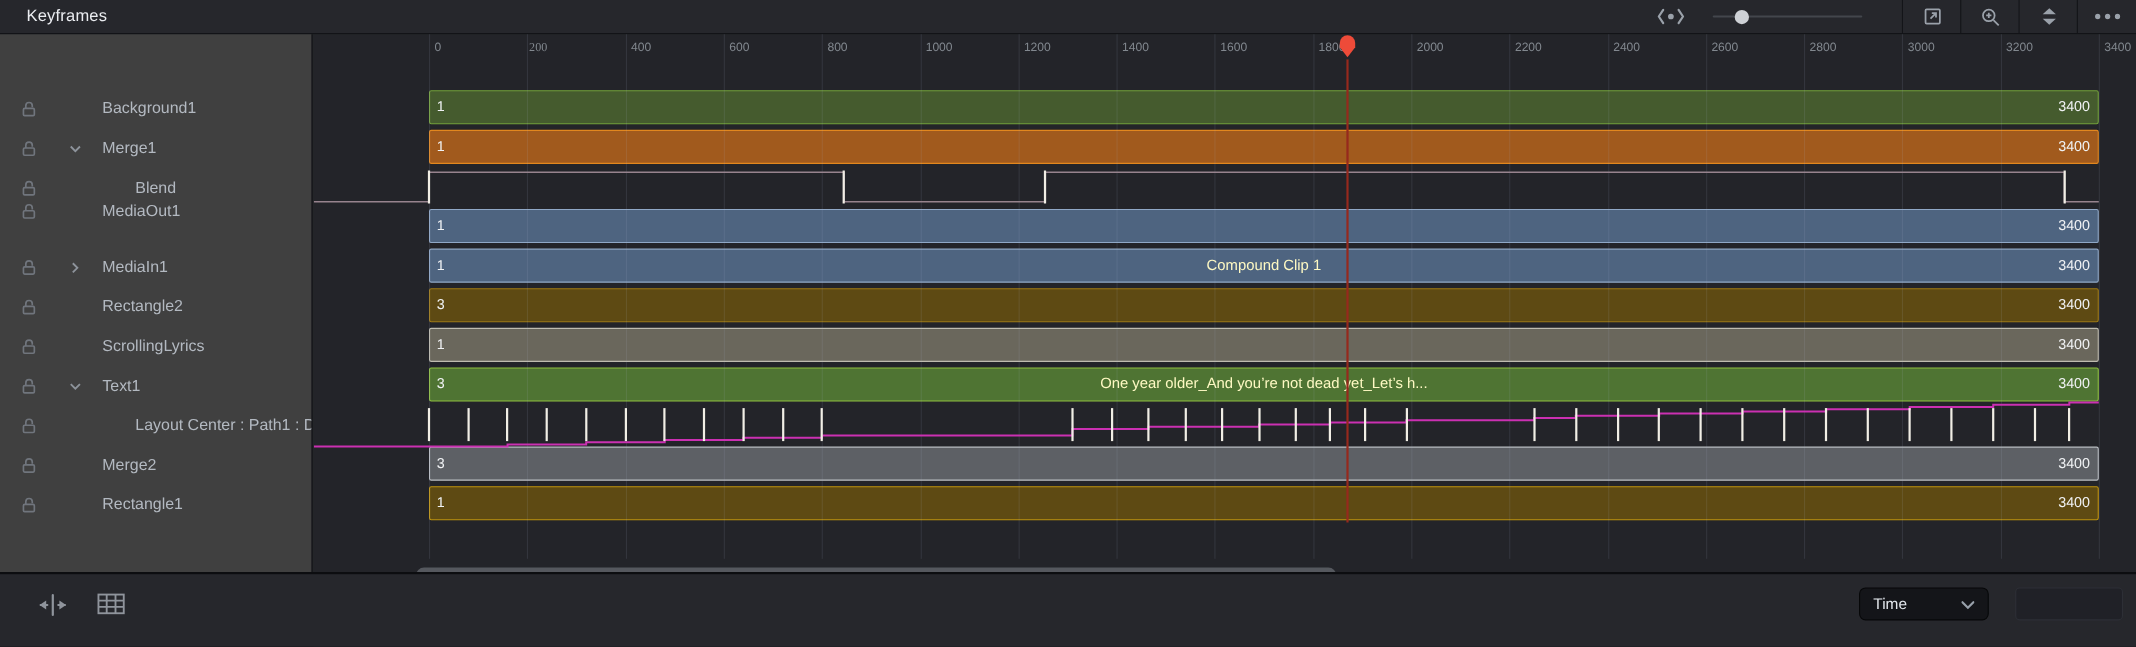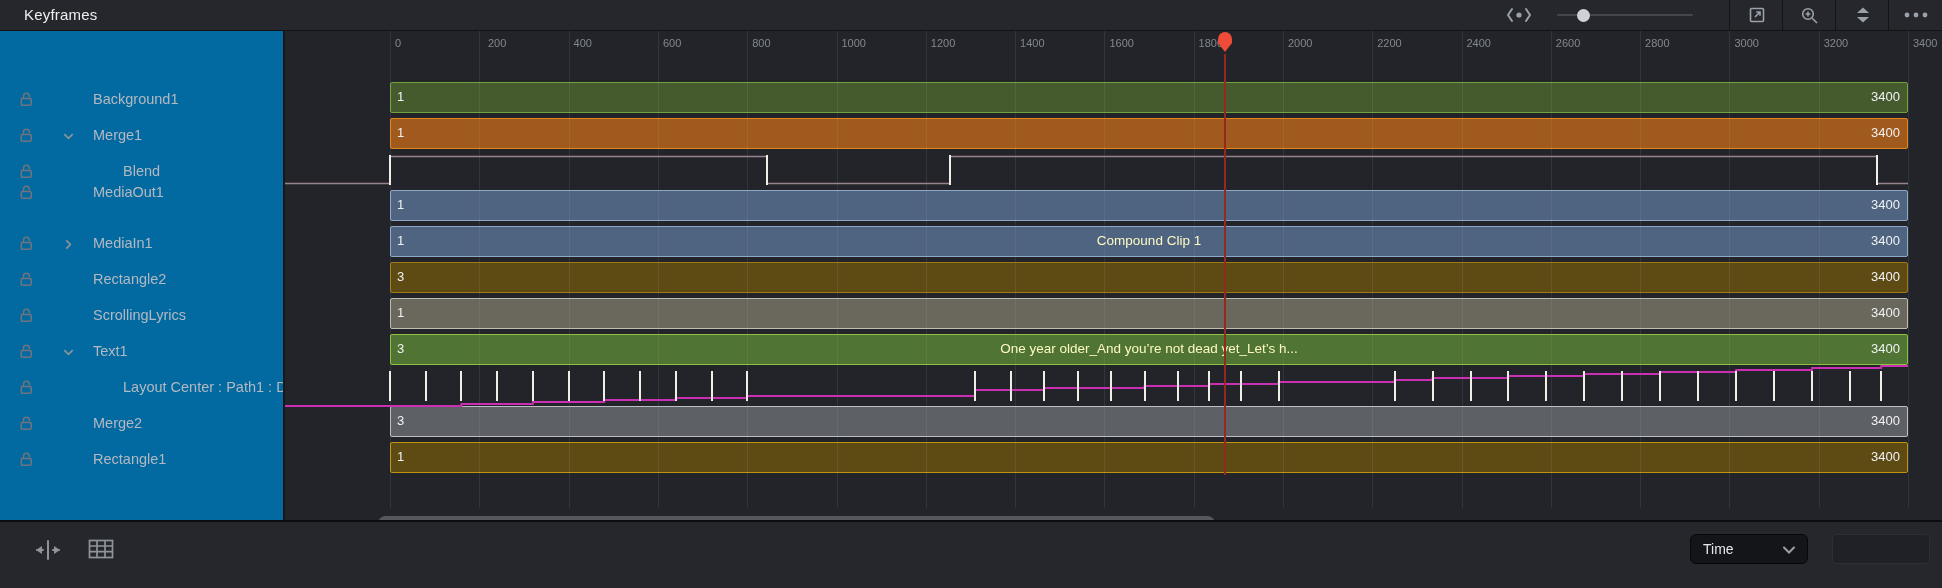--- a/index.html
+++ b/index.html
@@ -7,21 +7,21 @@
        font-family:"Liberation Sans","DejaVu Sans",sans-serif;color:#e8eaee;}
   
   .titlebar{position:absolute;left:0;top:0;width:100%;height:30px;background:#26272c;
             border-bottom:1px solid #121317;z-index:30;}
   .tb-title{position:absolute;left:24px;top:6px;font-size:15px;font-weight:normal;color:#ebedf1;letter-spacing:.2px;}
   .tb-ico{position:absolute;top:0;height:30px;display:flex;align-items:center;justify-content:center;color:#9aa1aa;}
   .tb-btn{width:53px;border-left:1px solid #131418;}
   .slider-track{position:absolute;left:0;top:14px;width:136px;height:2px;background:#43464c;border-radius:1px;}
   .slider-knob{position:absolute;top:9px;width:13px;height:13px;border-radius:50%;background:#ced1d6;}
   
-  .panel{position:absolute;left:0;top:31px;width:283px;height:501px;background:#0369a1;
+  .panel{position:absolute;left:0;top:31px;width:283px;height:501px;background:#404040;
          border-right:2px solid #17181c;z-index:20;overflow:hidden;}
   .prow{position:absolute;left:0;width:283px;height:36px;}
   .lock{position:absolute;left:18px;top:9px;color:#70757d;}
   .chev{position:absolute;left:62px;top:11px;color:#8d939b;}
   .pname{position:absolute;top:9px;font-size:14.5px;color:#b3b9c1;white-space:nowrap;overflow:hidden;max-width:170px;}
   
   .timeline{position:absolute;left:285px;top:30px;width:1657px;height:558px;background:#232429;}
   .rlabel{position:absolute;top:7px;font-size:11px;color:#82888f;white-space:nowrap;}
   .gridline{position:absolute;top:0;width:1px;height:478px;background:rgba(175,185,205,0.12);z-index:3;}
   .bar{position:absolute;height:31px;box-sizing:border-box;border:1px solid;border-radius:2px;z-index:2;}
@@ -230,21 +230,21 @@
       <div class="gridline" style="left: 997.9px;"></div>
       <div class="gridline" style="left: 1087.2px;"></div>
       <div class="gridline" style="left: 1176.5px;"></div>
       <div class="gridline" style="left: 1265.8px;"></div>
       <div class="gridline" style="left: 1355.1px;"></div>
       <div class="gridline" style="left: 1444.4px;"></div>
       <div class="gridline" style="left: 1533.7px;"></div>
       <div class="gridline" style="left: 1623px;"></div>
       <div>
         <div class="rlabel" style="left: 110px;">0</div>
-        <div class="rlabel" style="left: 203px;">200</div>
+        <div class="rlabel" style="left: 196px; font-family: Liberation Serif, serif;">200</div>
         <div class="rlabel" style="left: 288.6px;">400</div>
         <div class="rlabel" style="left: 377.9px;">600</div>
         <div class="rlabel" style="left: 467.2px;">800</div>
         <div class="rlabel" style="left: 556.5px;">1000</div>
         <div class="rlabel" style="left: 645.8px;">1200</div>
         <div class="rlabel" style="left: 735.1px;">1400</div>
         <div class="rlabel" style="left: 824.4px;">1600</div>
         <div class="rlabel" style="left: 913.6px;">1800</div>
         <div class="rlabel" style="left: 1002.9px;">2000</div>
         <div class="rlabel" style="left: 1092.2px;">2200</div>

